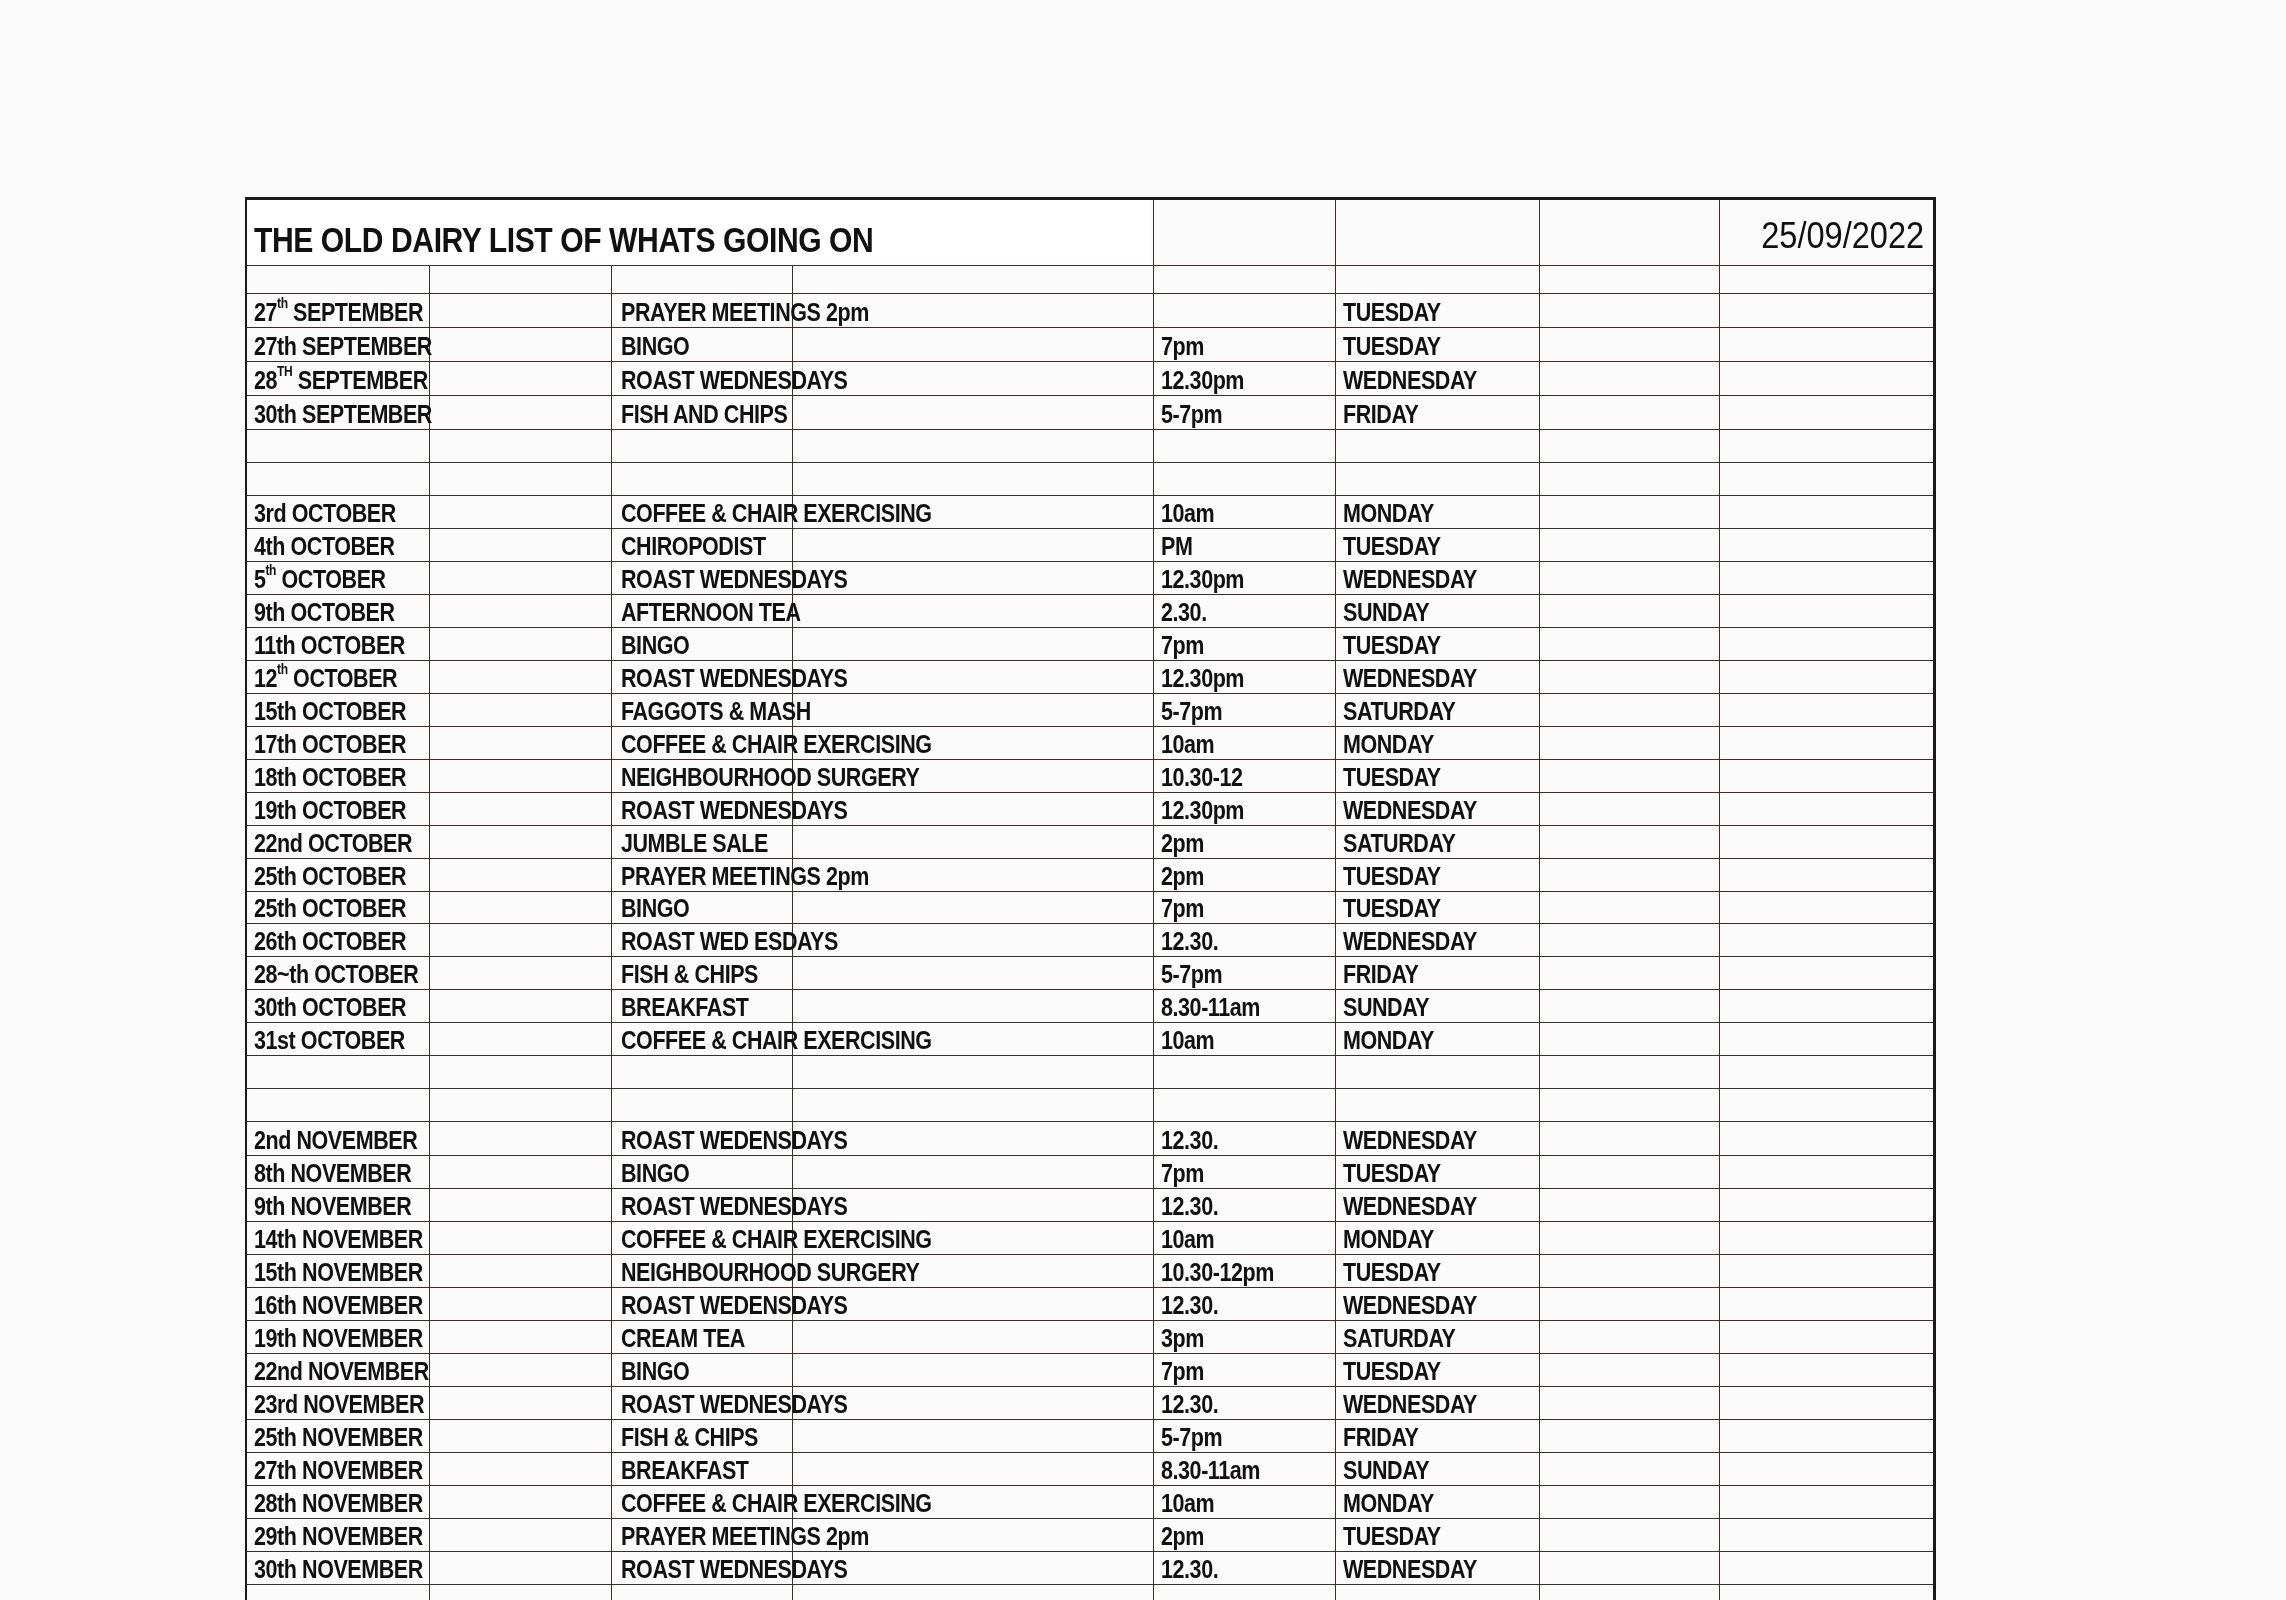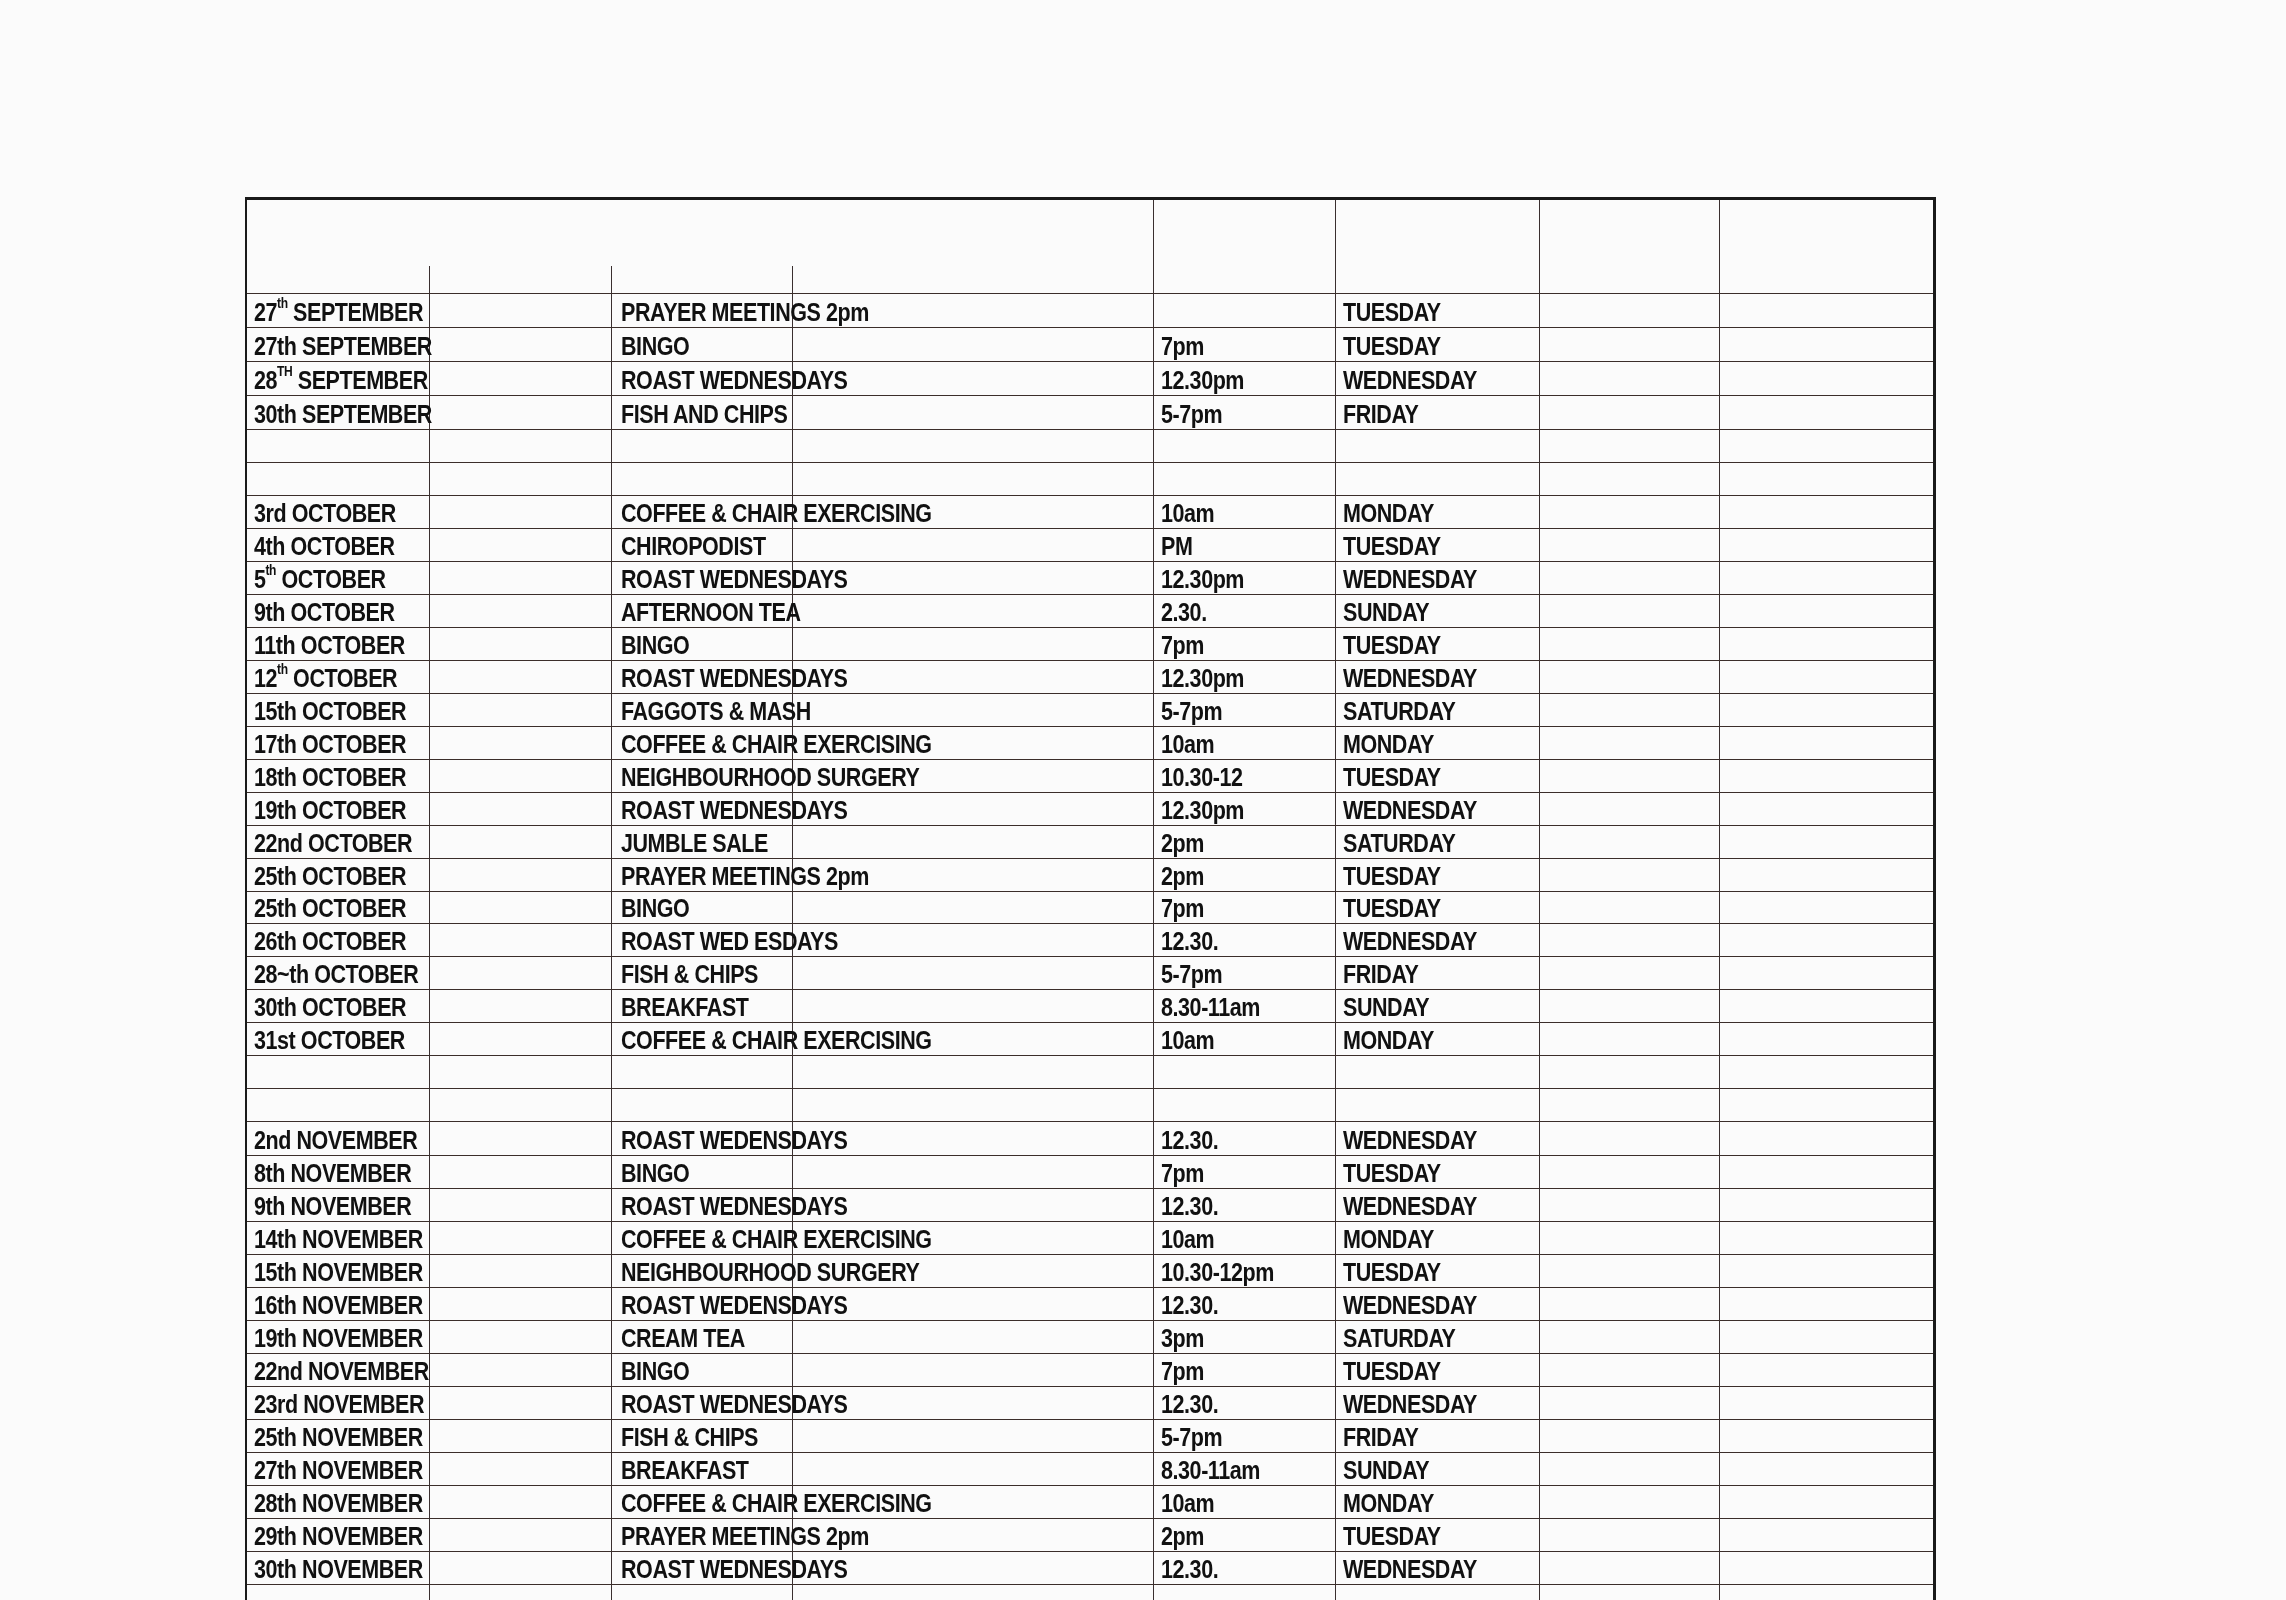--- a/index.html
+++ b/index.html
@@ -50,20 +50,25 @@
 <div class="sheet" id="sheet">
 
   <div class="vline" style="left:182px; top:66px;"></div>
   <div class="vline" style="left:364px; top:66px;"></div>
   <div class="vline" style="left:545px; top:66px;"></div>
   <div class="vline" style="left:906px;"></div>
   <div class="vline" style="left:1088px;"></div>
   <div class="vline" style="left:1292px;"></div>
   <div class="vline" style="left:1472px;"></div>
 
+  <div class="hrow" style="top:0; height:66px;">
+    <div class="mask" style="left:0; top:0; width:904px; height:65px;"></div>
+    <div class="title">THE OLD DAIRY LIST OF WHATS GOING ON</div>
+    <div class="date">25/09/2022</div>
+  </div>
 <div class="hrow" style="top: 66px; height: 28px;"></div>
     <div class="hrow" style="top: 94px; height: 34px;">
       <div class="mask" style="left: 0.9px; top: 0px; width: 904px; height: 32px; background: transparent;"></div>
       <div class="cell" style="left: 7.4px;"><span>27</span><sup>th</sup><span style="white-space: pre;"> SEPTEMBER</span></div>
       <div class="cell" style="left: 374px;">PRAYER MEETINGS 2pm</div>
       <div class="cell" style="left: 914px;"></div>
       <div class="cell" style="left: 1096px;">TUESDAY</div>
     </div>
     <div class="hrow" style="top: 128px; height: 34px;">
       <div class="mask" style="left: 0.9px; top: 0px; width: 904px; height: 32px; background: transparent;"></div>

